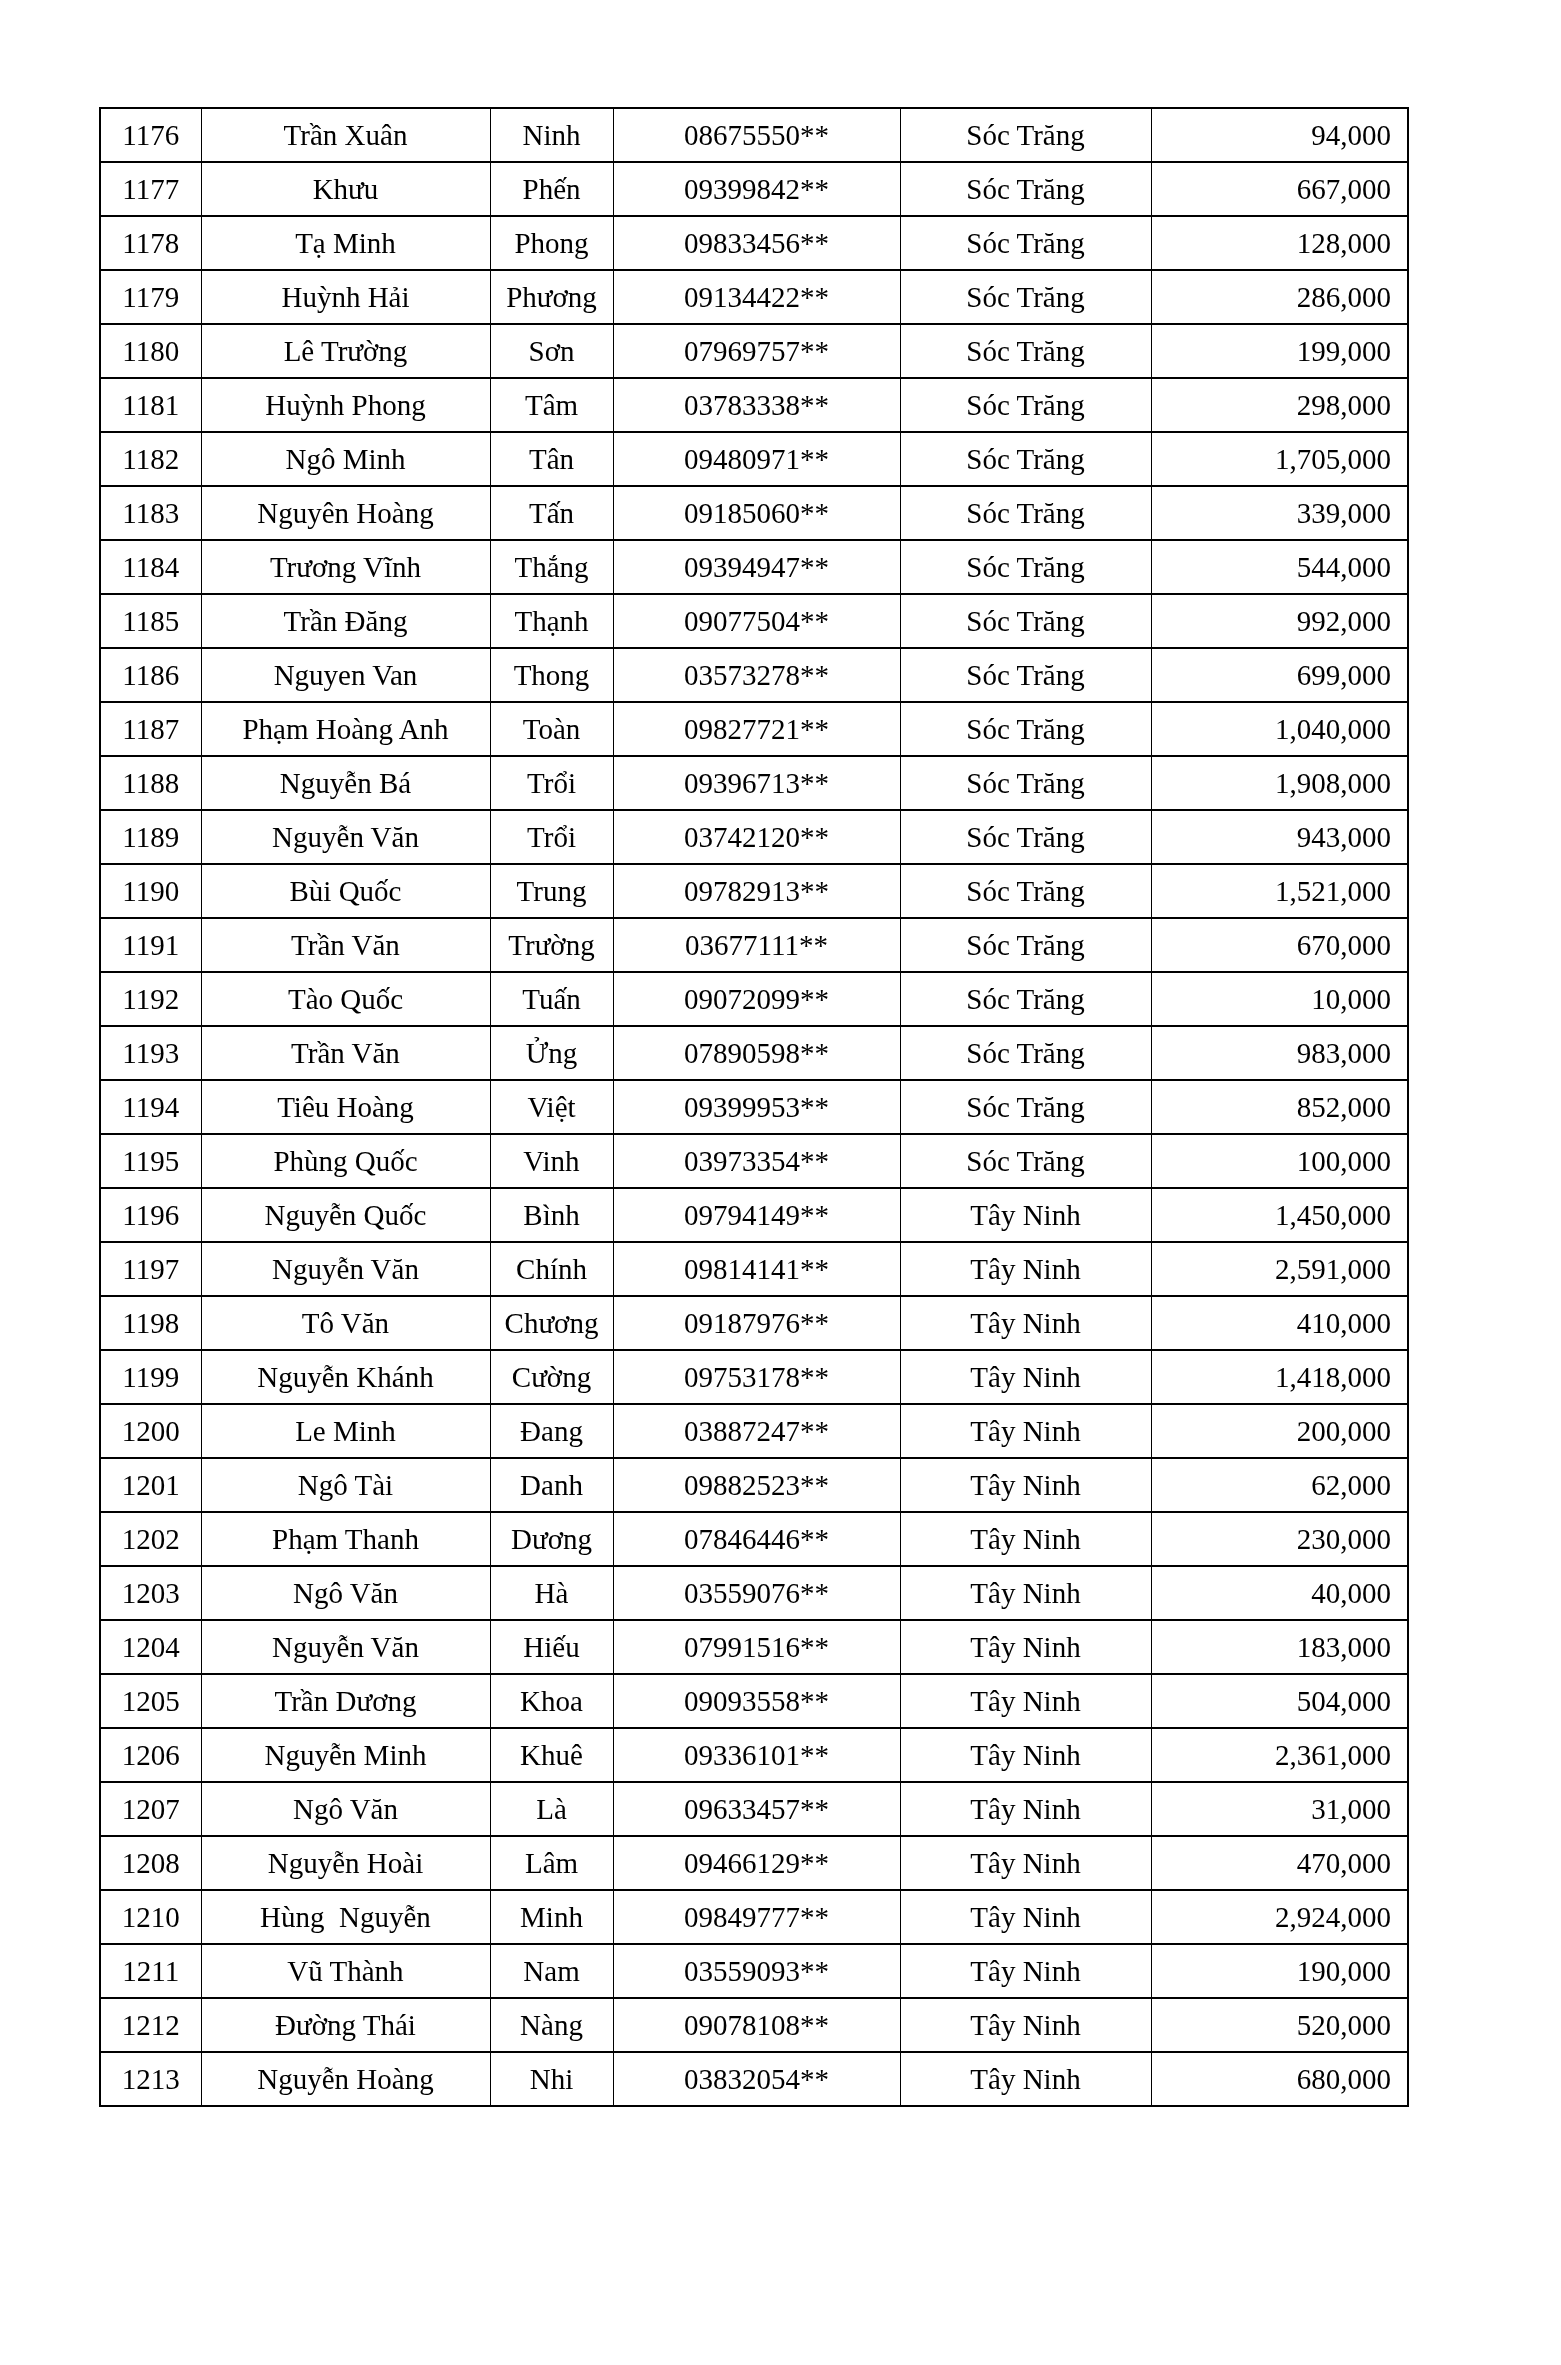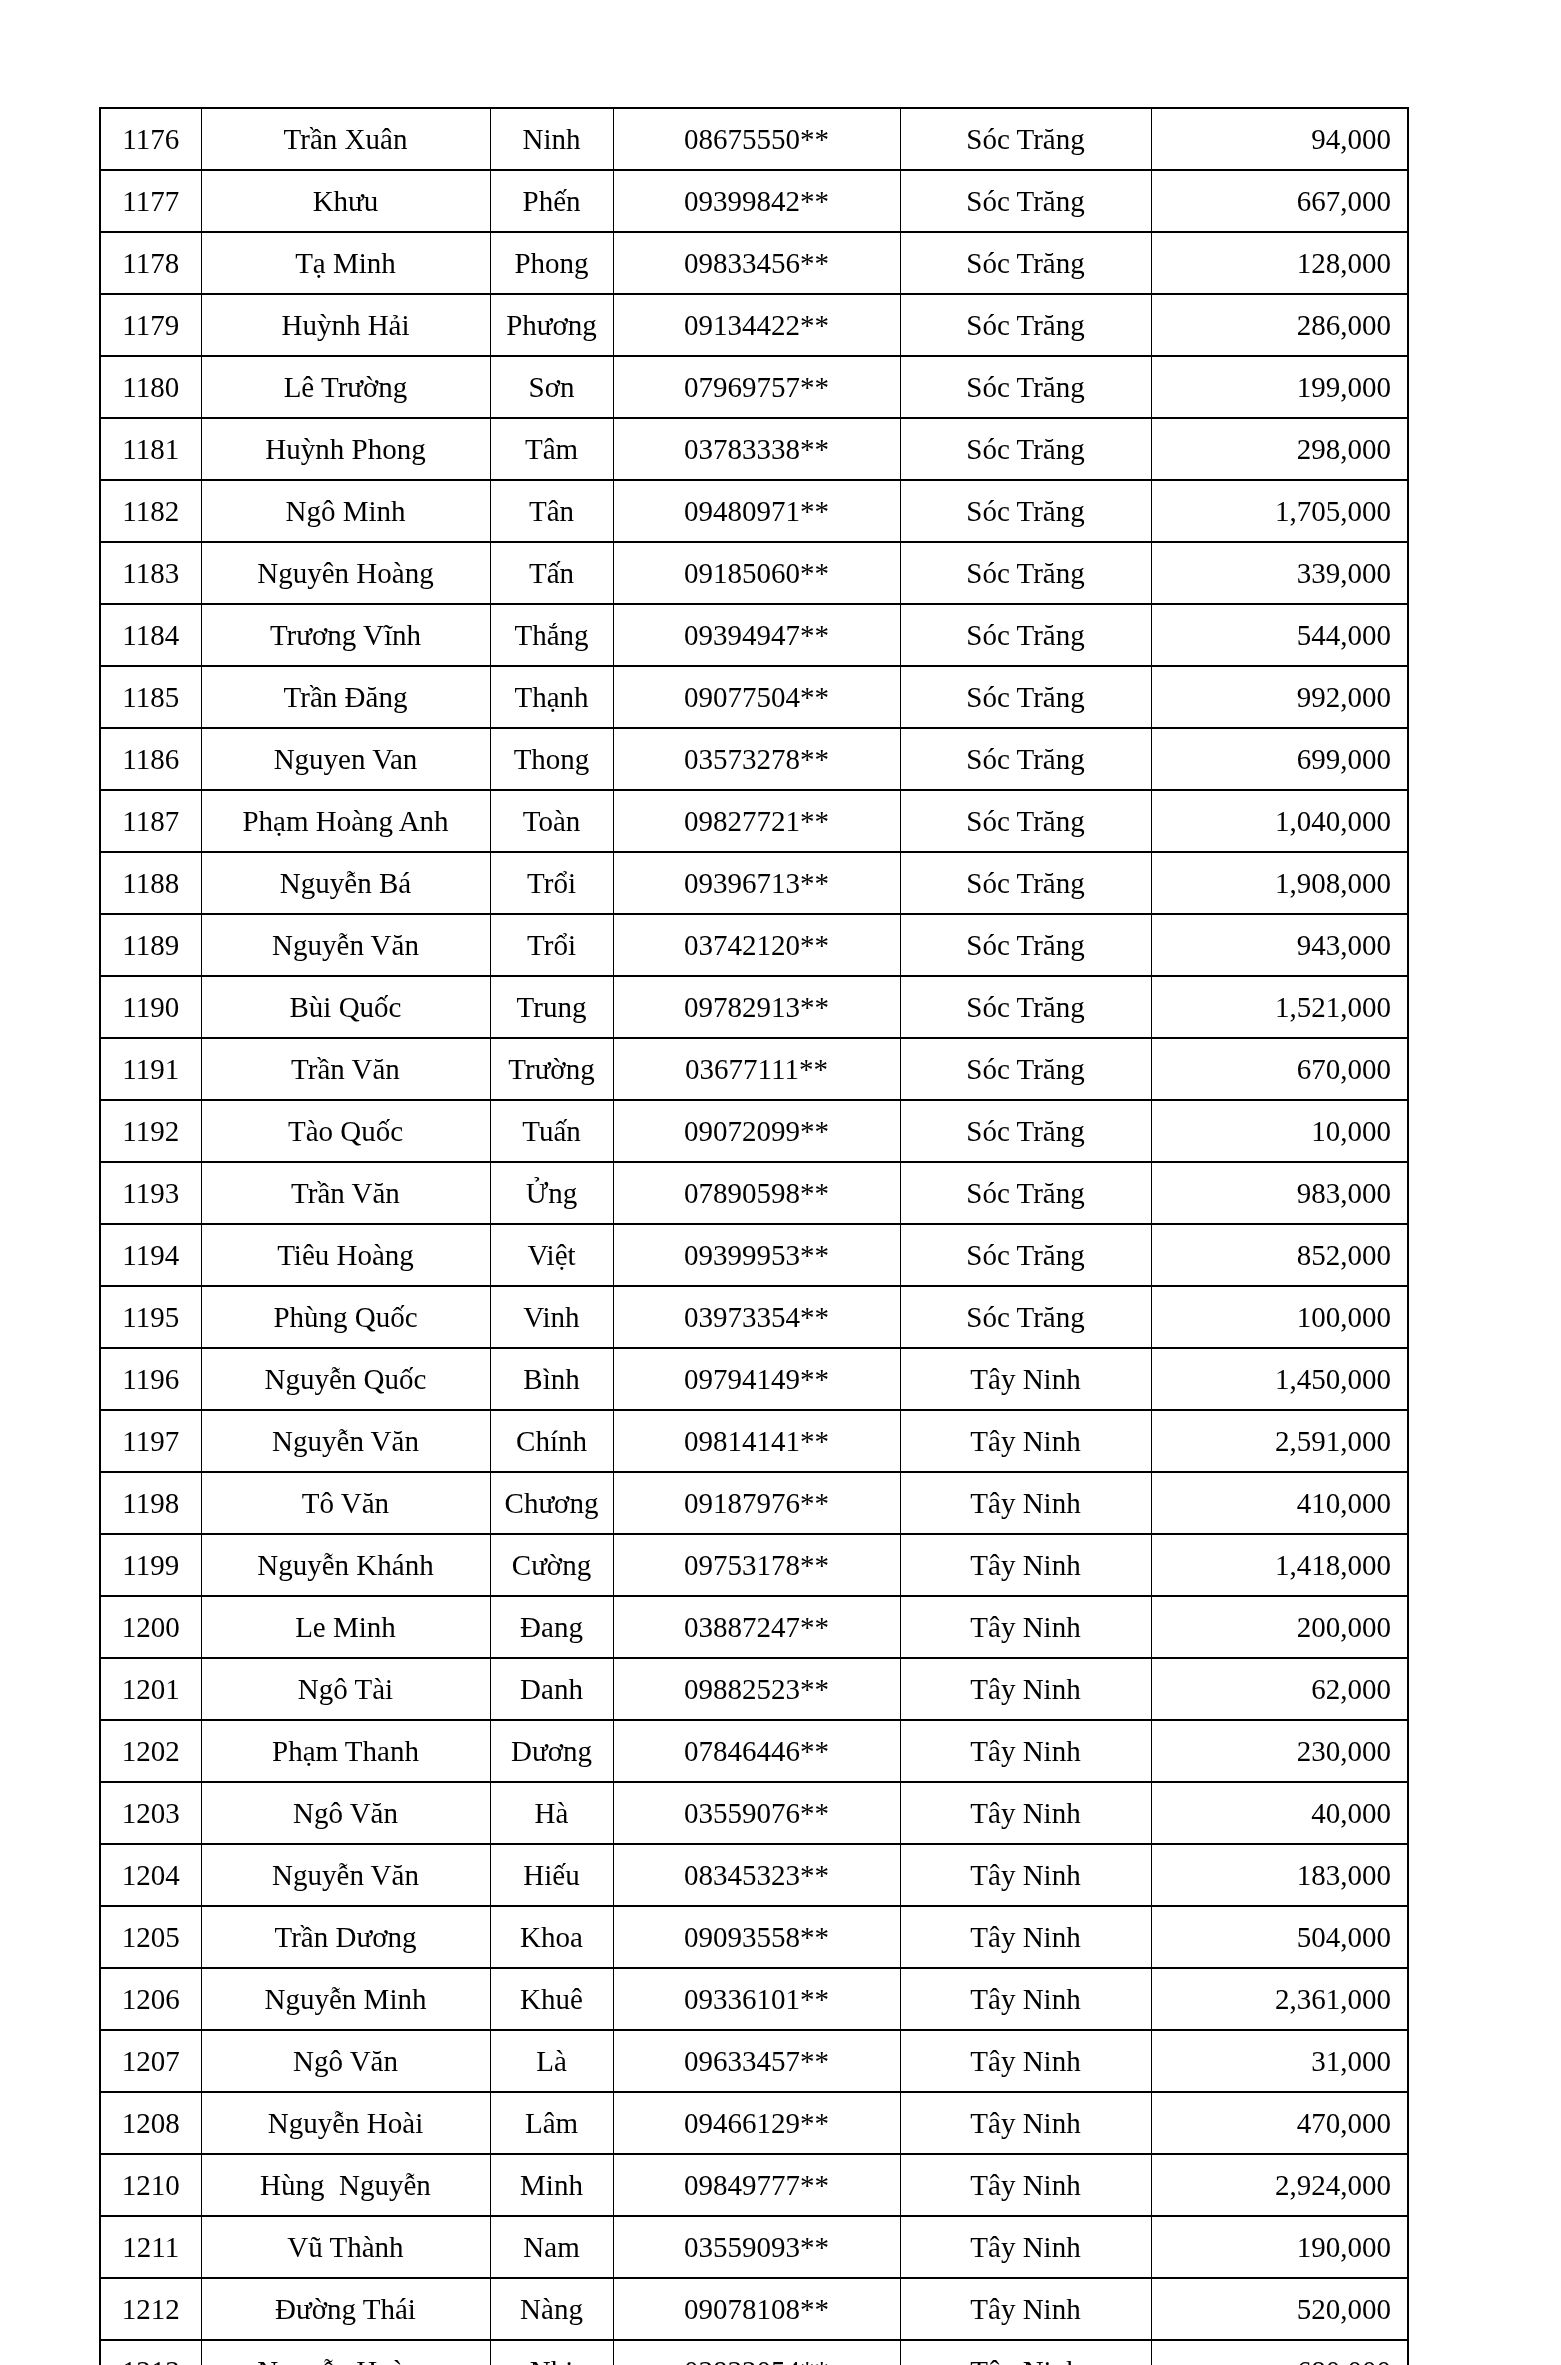--- a/index.html
+++ b/index.html
@@ -41,21 +41,21 @@
   }
 
   table.data-table col.c-index    { width: 101px; }
   table.data-table col.c-surname  { width: 289px; }
   table.data-table col.c-given    { width: 123px; }
   table.data-table col.c-phone    { width: 287px; }
   table.data-table col.c-province { width: 251px; }
   table.data-table col.c-amount   { width: 257px; }
 
   table.data-table tr {
-    height: 62px;
+    height: 54px;
   }
 
   table.data-table td {
     border-right: 1.4px solid #000;
     border-bottom: 2.4px solid #000;
     font-size: 29px;
     line-height: 1.0;
     text-align: center;
     vertical-align: middle;
     padding: 0 3.8px;
@@ -326,21 +326,21 @@
             <td class="cell-surname">Ngô Văn</td>
             <td class="cell-given">Hà</td>
             <td class="cell-phone">03559076**</td>
             <td class="cell-province">Tây Ninh</td>
             <td class="cell-amount">40,000</td>
           </tr>
           <tr>
             <td class="cell-index">1204</td>
             <td class="cell-surname">Nguyễn Văn</td>
             <td class="cell-given">Hiếu</td>
-            <td class="cell-phone">08345323**</td>
+            <td class="cell-phone">07991516**</td>
             <td class="cell-province">Tây Ninh</td>
             <td class="cell-amount">183,000</td>
           </tr>
           <tr>
             <td class="cell-index">1205</td>
             <td class="cell-surname">Trần Dương</td>
             <td class="cell-given">Khoa</td>
             <td class="cell-phone">09093558**</td>
             <td class="cell-province">Tây Ninh</td>
             <td class="cell-amount">504,000</td>

